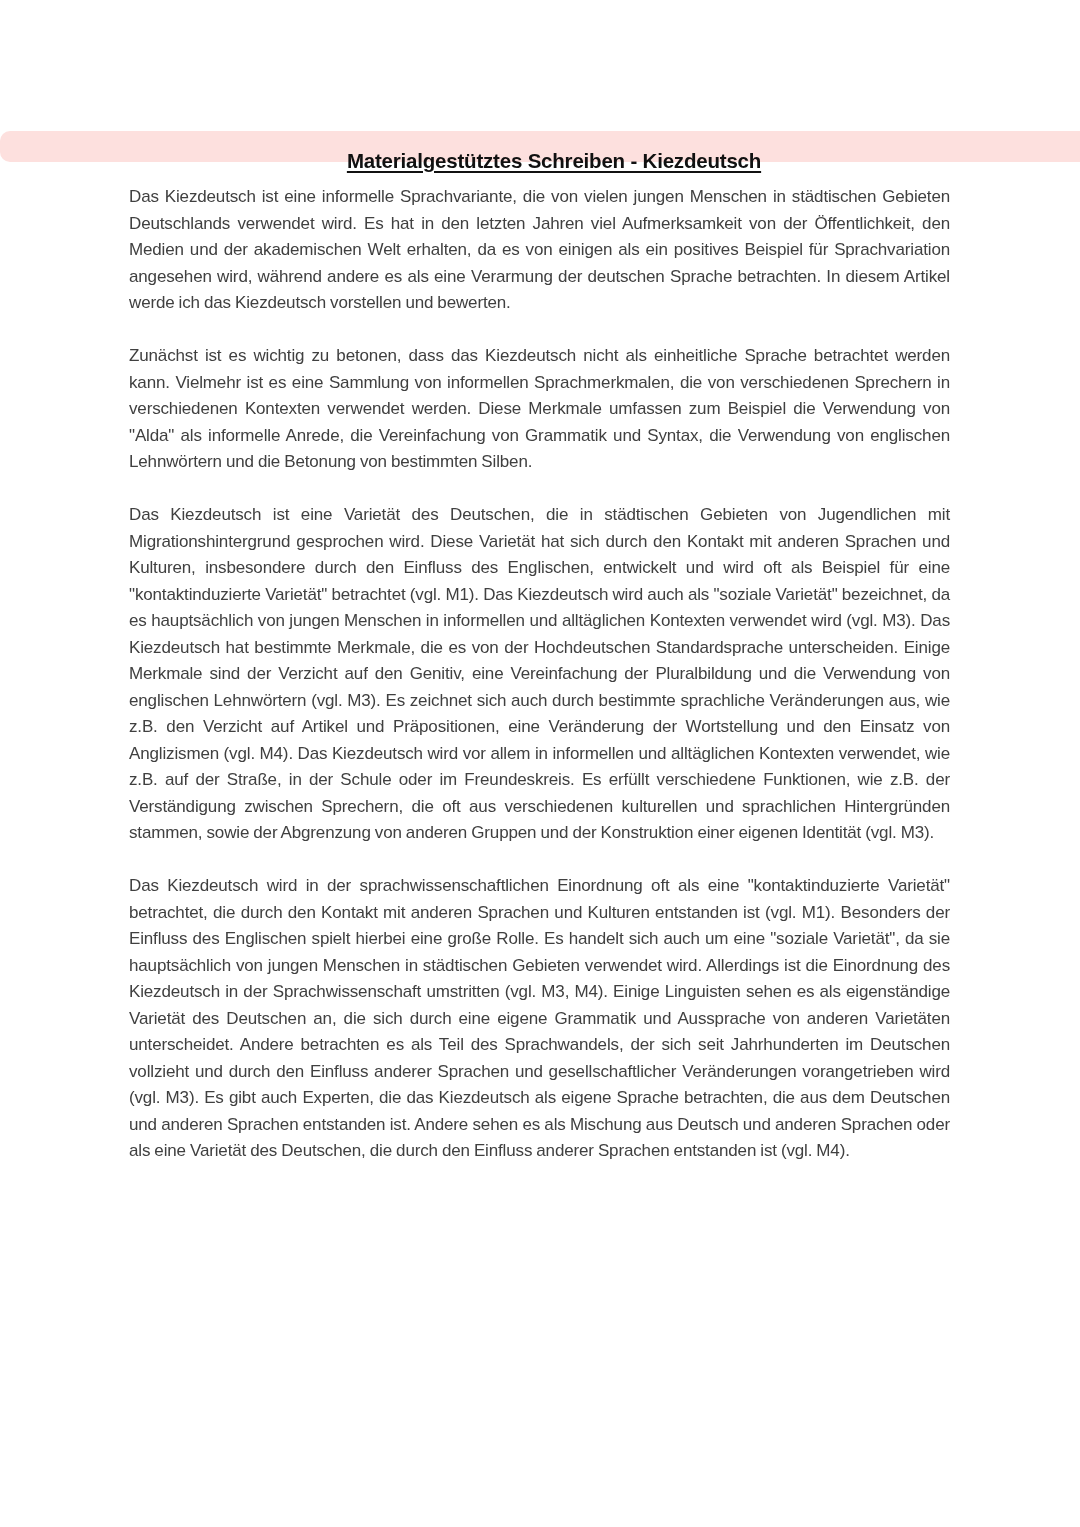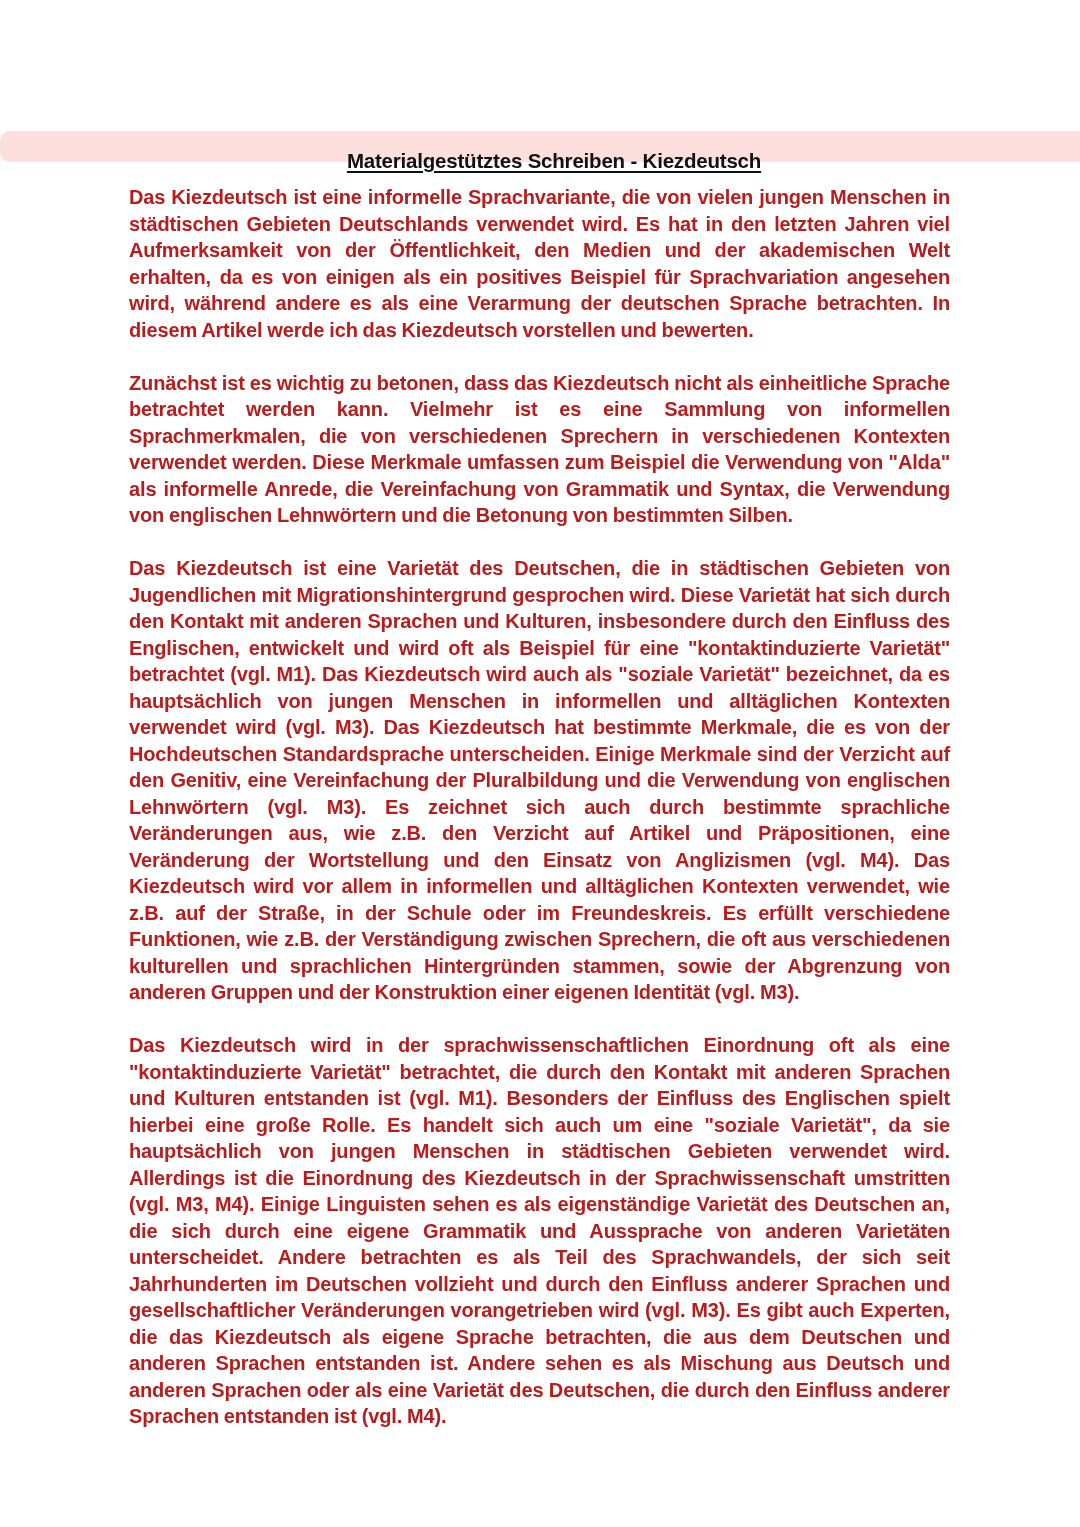--- a/index.html
+++ b/index.html
@@ -41,27 +41,26 @@
       letter-spacing: -0.2px;
     }
     .body {
       position: absolute;
       left: 129px;
       top: 184px;
       width: 821px;
     }
     .para {
       margin: 0 0 26.5px 0;
-      font-size: 20px;
+      font-size: 17px;
       line-height: 26.5px;
       text-align: justify;
       letter-spacing: -0.15px;
       word-spacing: -0.5px;
-      color: #b91c1c;
-      font-weight: bold;
+      color: #404040;
     }
   </style>
 </head>
 <body>
 
 <div class="title-band"></div>
 <h1 class="title" style="margin:14px;">Materialgestütztes Schreiben - Kiezdeutsch</h1>
 
 <div class="body">
   <p class="para">Das Kiezdeutsch ist eine informelle Sprachvariante, die von vielen jungen Menschen in städtischen Gebieten Deutschlands verwendet wird. Es hat in den letzten Jahren viel Aufmerksamkeit von der Öffentlichkeit, den Medien und der akademischen Welt erhalten, da es von einigen als ein positives Beispiel für Sprachvariation angesehen wird, während andere es als eine Verarmung der deutschen Sprache betrachten. In diesem Artikel werde ich das Kiezdeutsch vorstellen und bewerten.</p>

